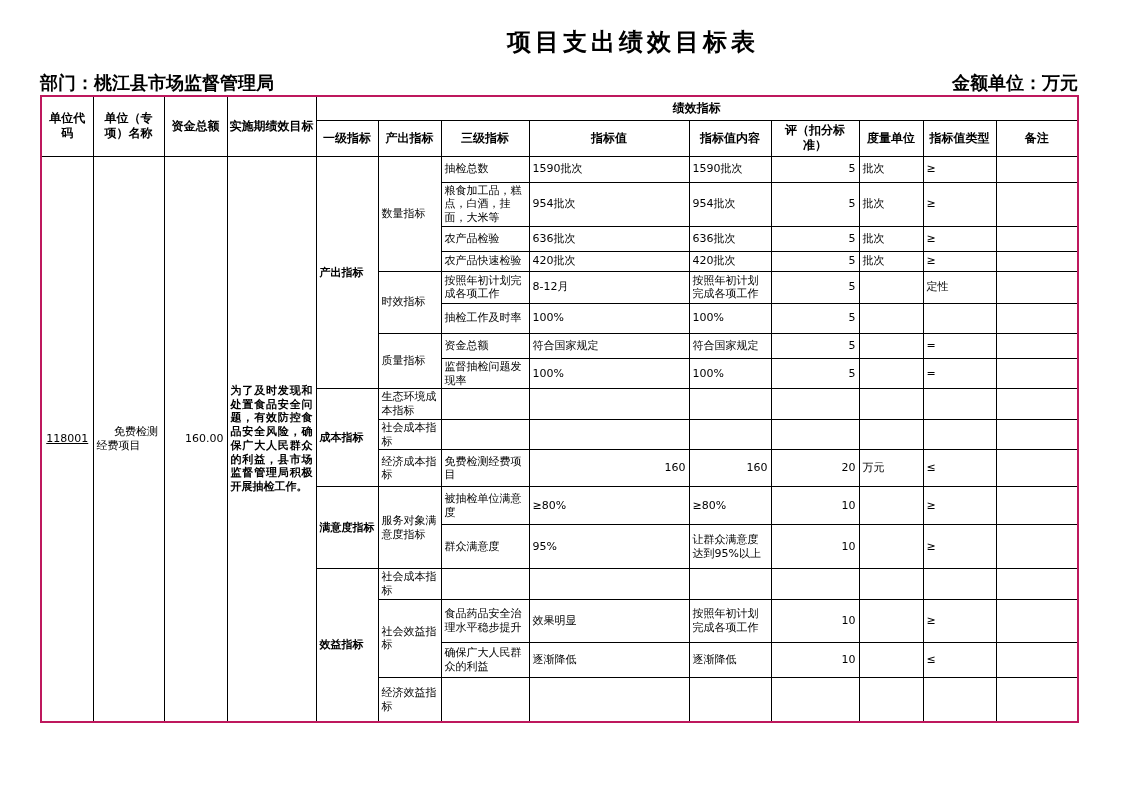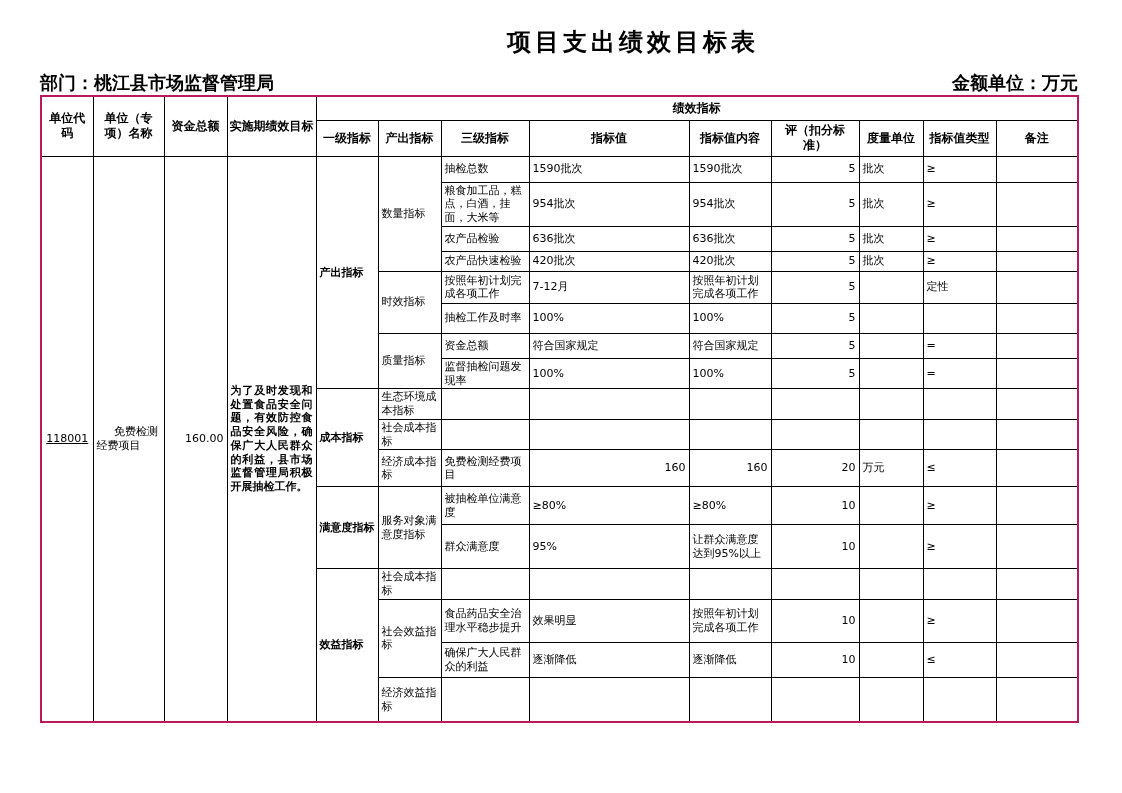--- a/index.html
+++ b/index.html
@@ -117,21 +117,21 @@
     <td class="plain">420批次</td>
     <td class="plain">420批次</td>
     <td class="num">5</td>
     <td class="plain">批次</td>
     <td class="plain">≥</td>
     <td class="plain"></td>
   </tr>
   <tr style="height:32px">
     <td rowspan="2" class="plain">时效指标</td>
     <td class="plain">按照年初计划完成各项工作</td>
-    <td class="plain">7-12月</td>
+    <td class="plain">8-12月</td>
     <td class="plain">按照年初计划完成各项工作</td>
     <td class="num">5</td>
     <td class="plain"></td>
     <td class="plain">定性</td>
     <td class="plain"></td>
   </tr>
   <tr style="height:30px">
     <td class="plain">抽检工作及时率</td>
     <td class="plain">100%</td>
     <td class="plain">100%</td>

